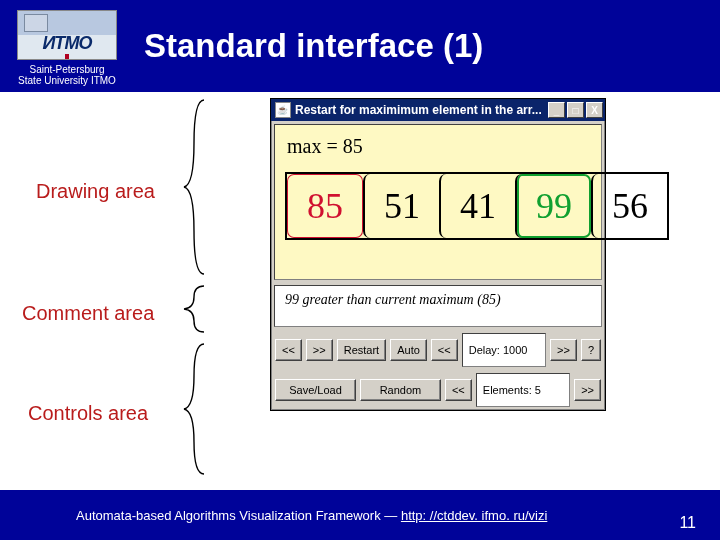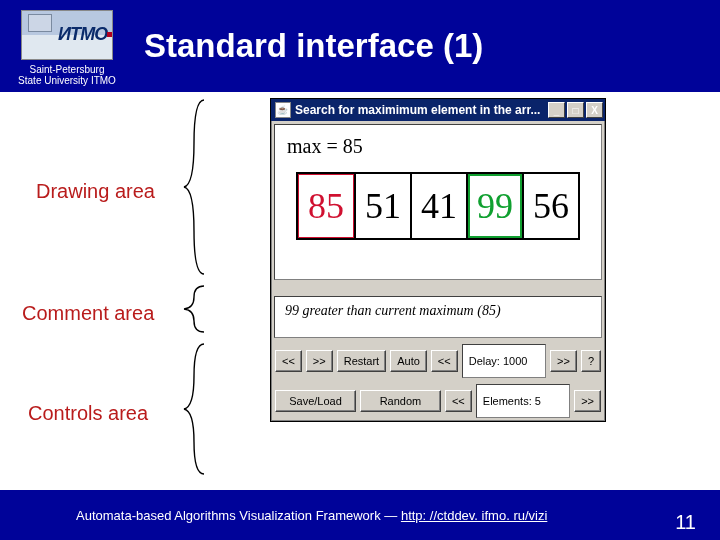--- a/index.html
+++ b/index.html
@@ -1,54 +1,54 @@
 <!DOCTYPE html>
 <html><head>
 <meta charset="utf-8">
 <style>
   * { box-sizing: border-box; margin: 0; padding: 0; }
   html, body { width: 720px; height: 540px; font-family: Arial, sans-serif; background: #fff; overflow: hidden; }
   .slide { width: 720px; height: 540px; position: relative; }
   .header { background: #000399; height: 92px; display: flex; align-items: center; }
   .logo-block { width: 130px; display: flex; flex-direction: column; align-items: center; padding: 4px 0 0 4px; }
-  .logo-img { width: 92px; height: 50px; background: linear-gradient(#b8c8e0 50%, #e0e8f0 50%); border: 1px solid #888; display: flex; flex-direction: row; justify-content: flex-end; align-items: center; position: relative; }
+  .logo-img { width: 100px; height: 50px; background: linear-gradient(#b8c8e0 50%, #e0e8f0 50%); border: 1px solid #888; display: flex; flex-direction: column; justify-content: flex-end; align-items: center; position: relative; }
   .logo-text { font-weight: 900; font-style: italic; color: #0a2a6a; font-size: 18px; letter-spacing: -1px; line-height: 1; padding-bottom: 2px; }
   .logo-sub { background:#b00020; color:#fff; font-size:3px; padding:1px 2px; line-height:1; }
   .logo-building { position:absolute; top:3px; left:6px; width:24px; height:18px; background:#ccd6e6; border:1px solid #7a8aa0; }
   .org { color: #fff; font-size: 10px; text-align: center; line-height: 1.15; margin-top: 4px; }
   .title { color: #fff; font-weight: 700; font-size: 33px; margin-left: 14px; }
   .body { position: relative; height: 398px; }
   .label { position: absolute; font-size: 20px; color: #b91c1c; }
   .lab1 { top: 88px; left: 36px; }
   .lab2 { top: 210px; left: 22px; }
   .lab3 { top: 310px; left: 28px; }
   .brace { position: absolute; width: 28px; stroke: #000; fill: none; stroke-width: 1.4; }
   .br1 { left: 182px; top: 6px; height: 178px; }
   .br2 { left: 182px; top: 192px; height: 50px; }
   .br3 { left: 182px; top: 250px; height: 134px; }
   .app { position: absolute; left: 270px; top: 6px; width: 336px; border: 1px solid #000; background: #d4d0c8; box-shadow: 0 0 0 1px #808080 inset; }
   .titlebar { height: 22px; background: linear-gradient(#0a246a 70%, #0a246a); display: flex; align-items: center; padding: 0 2px 0 4px; color: #fff; font-size: 12px; font-weight: 700; }
   .titlebar-icon { width: 16px; height: 16px; background: #fff; border: 1px solid #888; margin-right: 4px; display:flex; align-items:center; justify-content:center; font-size:9px; color:#b0304a; }
   .titlebar-text { flex: 1; white-space: nowrap; overflow: hidden; }
   .win-btns { display: flex; gap: 2px; }
   .win-btn { width: 17px; height: 16px; background: #d4d0c8; border: 1px solid #fff; border-right-color:#404040; border-bottom-color:#404040; display: flex; align-items: center; justify-content: center; font-size: 10px; font-family: sans-serif; font-weight:700; }
-  .canvas { background: #ffffff; margin: 3px; border: 1px solid #808080; border-top-color:#404040; border-left-color:#404040; padding: 8px 10px; height: 156px; }
+  .canvas { background: #fef9c3; margin: 3px; border: 1px solid #808080; border-top-color:#404040; border-left-color:#404040; padding: 8px 10px; height: 156px; }
   .maxline { font-family: "Times New Roman", serif; font-size: 20px; margin: 2px 0 14px 2px; }
   .boxes { display: flex; border: 2px solid #000; width: fit-content; margin: 0 auto; }
-  .cell { width: 56px; height: 64px; display: flex; align-items: center; justify-content: center; font-family: "Times New Roman", serif; font-size: 36px; }
+  .cell { width: 76px; height: 64px; display: flex; align-items: center; justify-content: center; font-family: "Times New Roman", serif; font-size: 36px; border-radius: 7px; }
   .cell + .cell { border-left: 2px solid #000; }
   .red { color: #d01030; border-color:#d01030 !important; box-shadow: inset 0 0 0 1px #d01030; }
   .green { color: #10a030; box-shadow: inset 0 0 0 2px #10a030; }
-  .comment { background:#fff; margin:16px 3px 3px 3px; border:1px solid #808080; border-top-color:#404040; border-left-color:#404040; padding:6px 8px 18px 10px; font-family:"Times New Roman",serif; font-style:italic; font-size:14px; }
+  .comment { background:#fff; margin:5px 3px 3px 3px; border:1px solid #808080; border-top-color:#404040; border-left-color:#404040; padding:6px 8px 18px 10px; font-family:"Times New Roman",serif; font-style:italic; font-size:14px; }
   .ctrl-row { display:flex; gap:4px; padding:3px 4px; flex-wrap: nowrap; align-items: center; }
   .btn { background:#d4d0c8; border:1px solid #fff; border-right-color:#404040; border-bottom-color:#404040; box-shadow: inset -1px -1px 0 #808080; font-size:11px; height:22px; display:flex; align-items:center; justify-content:center; padding:0 6px; white-space:nowrap; }
   .field { background:#fff; border:1px solid #808080; border-top-color:#404040; border-left-color:#404040; font-size:11px; height:34px; display:flex; align-items:center; padding:0 6px; white-space:nowrap; }
   .footer { position:absolute; bottom:0; left:0; right:0; height:50px; background:#000399; display:flex; align-items:center; color:#fff; font-size:13px; padding:0 8px 0 76px; }
   .footer a { color:#fff; text-decoration:underline; }
-  .pageno { position:absolute; right:24px; font-size:20px;margin-top:15px; }
+  .pageno { position:absolute; right:24px; font-size:16px;margin-top:15px; }
 </style>
 </head>
 <body>
 
 <div class="slide">
   <div class="header">
     <div class="logo-block">
       <div class="logo-img">
         <div class="logo-building"></div>
         <div class="logo-text">ИТМО</div>
@@ -73,21 +73,21 @@
     <svg class="brace br2" viewBox="0 0 28 50">
         <path d="M22 2 Q12 2 12 13 Q12 24 2 25 Q12 26 12 37 Q12 48 22 48"></path>
       </svg>
     <svg class="brace br3" viewBox="0 0 28 134">
         <path d="M22 2 Q12 2 12 34 Q12 65 2 67 Q12 69 12 100 Q12 132 22 132"></path>
       </svg>
 
     <div class="app">
       <div class="titlebar">
         <div class="titlebar-icon">☕</div>
-        <div class="titlebar-text">Search for maximimum element in the arr...</div>
+        <div class="titlebar-text">Restart for maximimum element in the arr...</div>
         <div class="win-btns">
           <div class="win-btn">_</div>
           <div class="win-btn">□</div>
           <div class="win-btn">X</div>
         </div>
       </div>
       <div class="canvas">
         <div class="maxline">max = 85</div>
         <div class="boxes">
           <div class="cell red">85</div>

